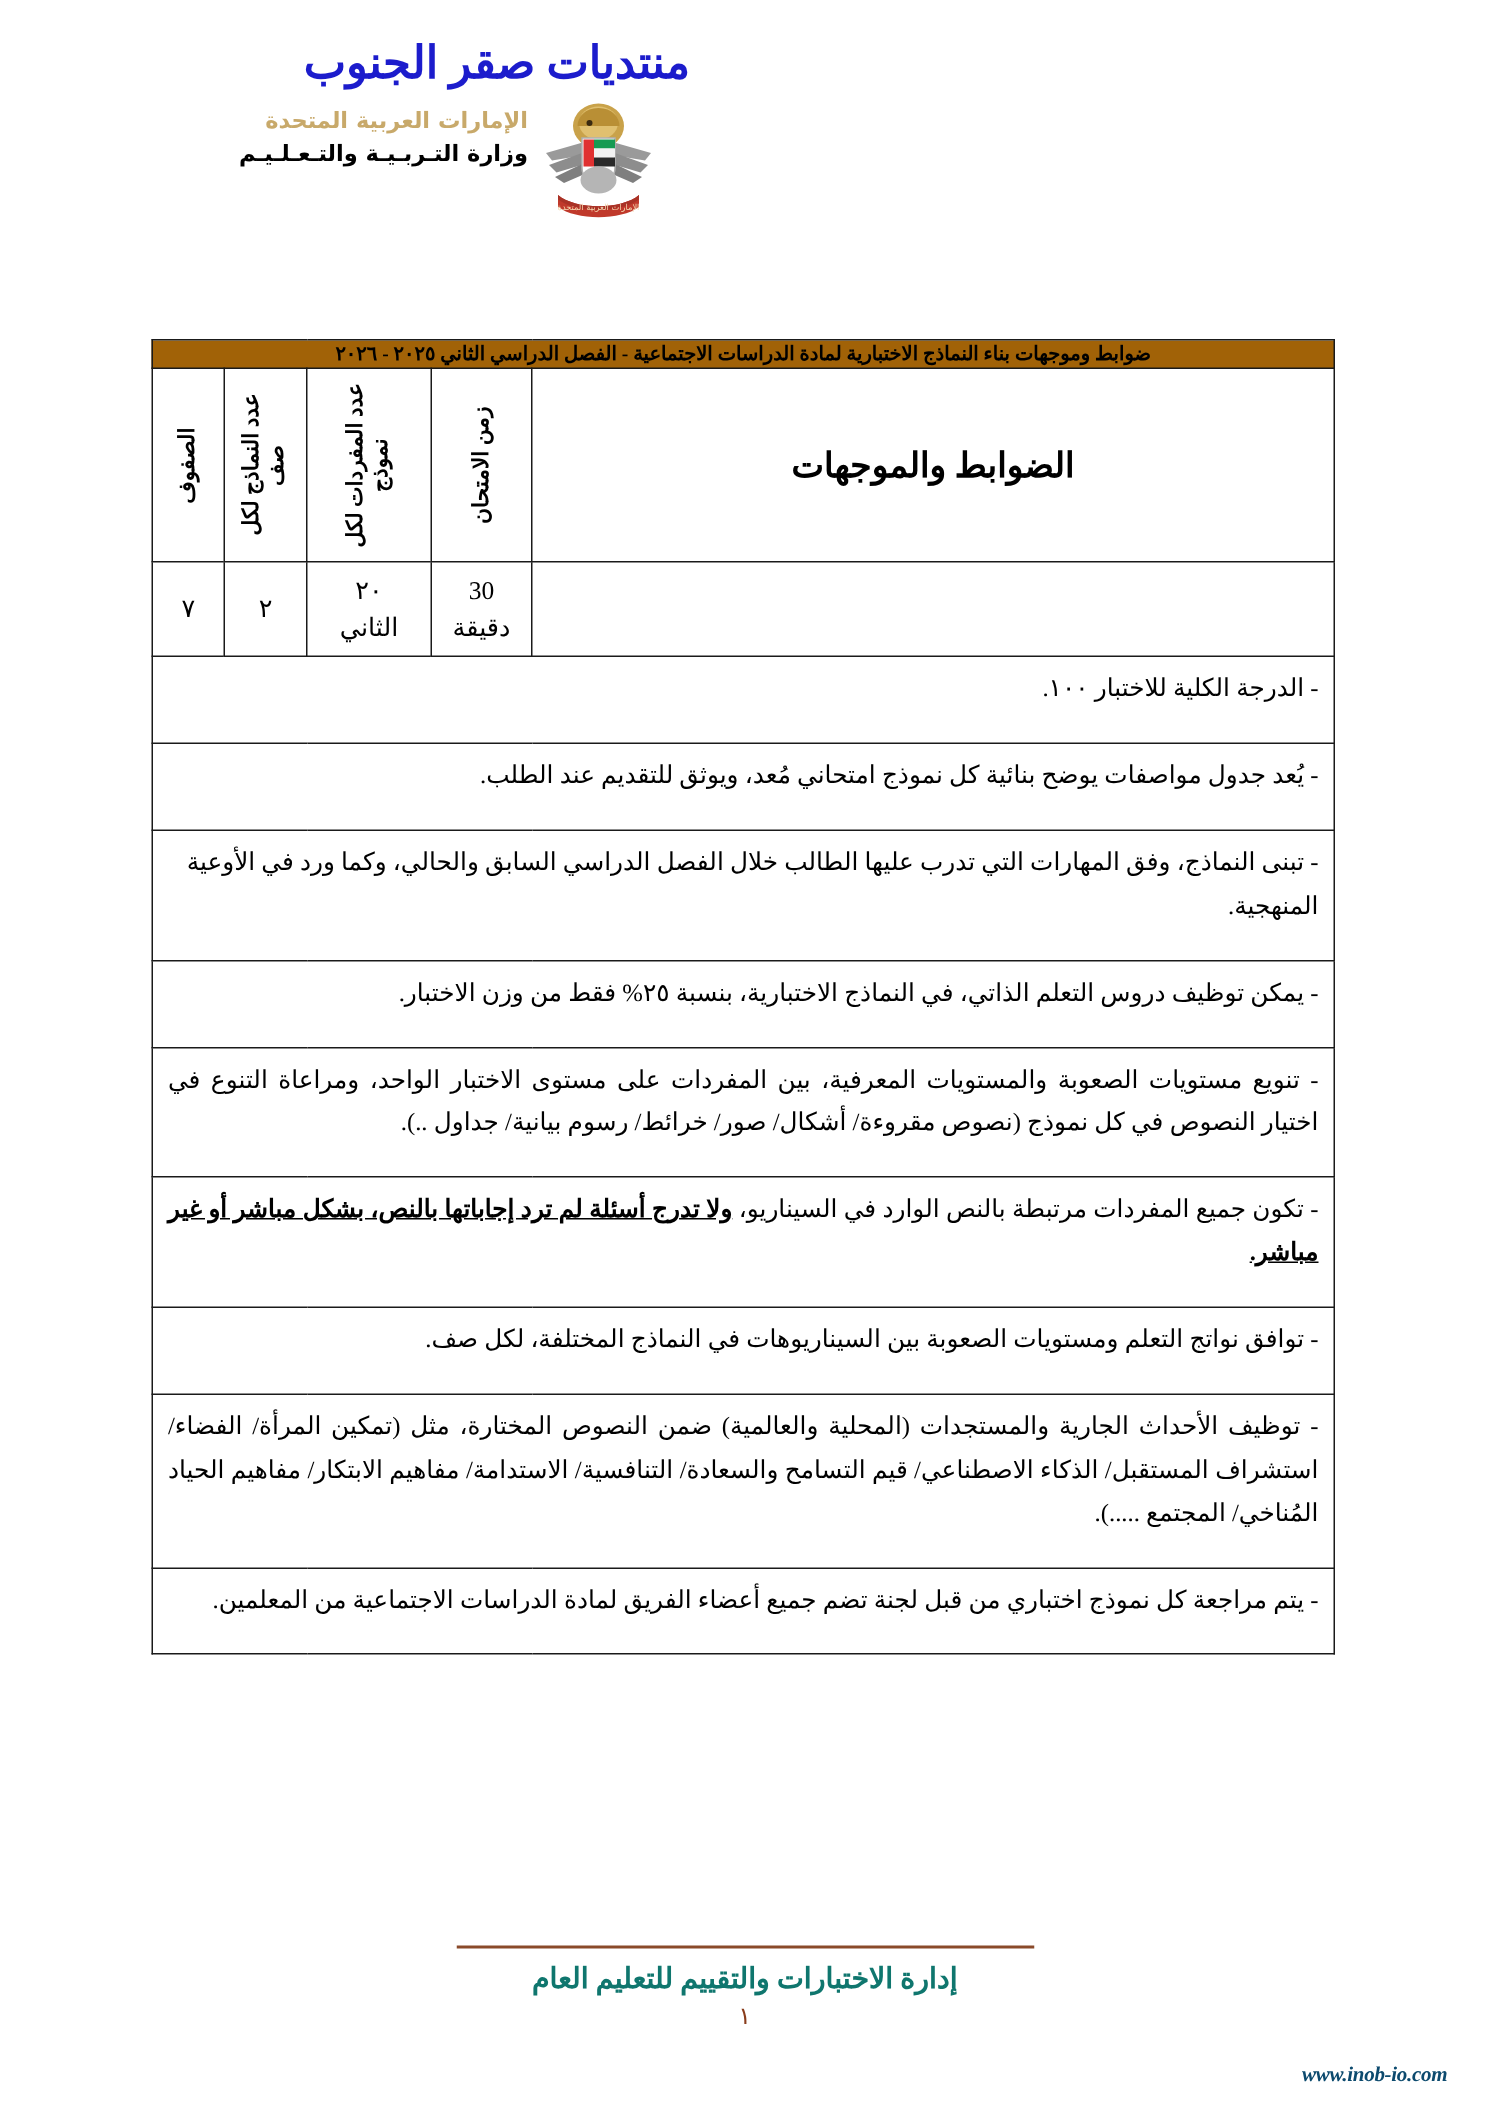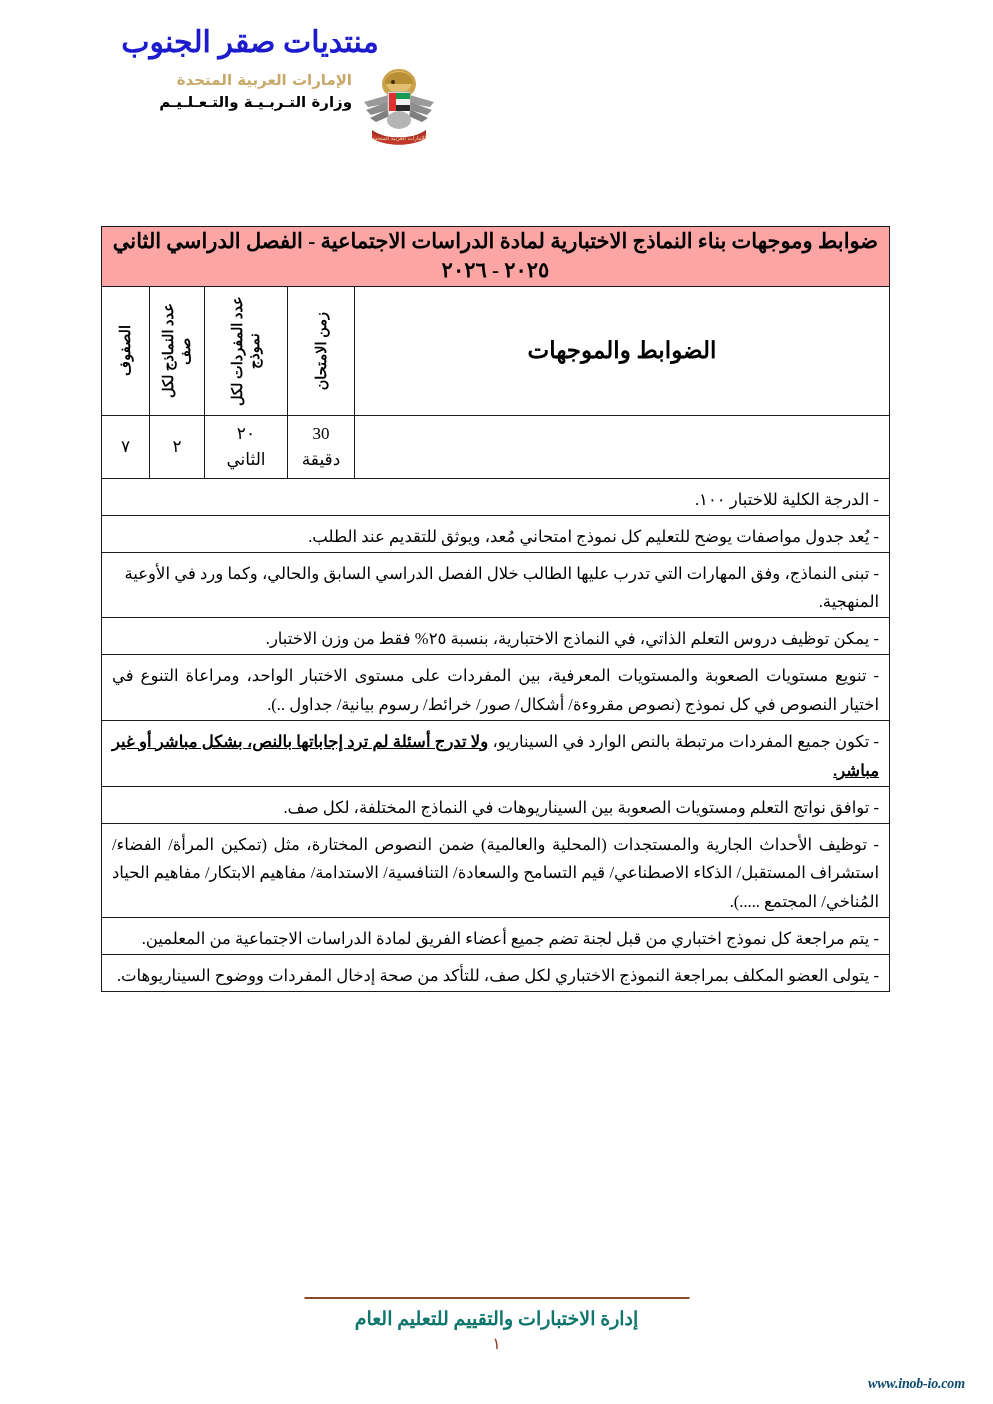--- a/index.html
+++ b/index.html
@@ -16,21 +16,21 @@
     color: #000000;
     overflow: hidden;
   }
 
   
   .forum-banner {
     position: absolute;
     top: 24px;
     left: 40px;
     width: 420px;
-    text-align: center;
+    text-align: right;
     font-family: "Liberation Serif", "DejaVu Serif", serif;
     font-size: 30px;
     font-weight: bold;
     color: #1c1ccc;
     letter-spacing: 0px;
     white-space: nowrap;
     direction: rtl;
   }
 
   
@@ -83,23 +83,23 @@
     direction: rtl;
     table-layout: fixed;
   }
   .doc-table td, .doc-table th {
     border: 1.4px solid #1a1a1a;
     padding: 0;
     vertical-align: middle;
   }
 
   .title-cell {
-    background: #fca5a5;
-    text-align: center;
-    font-size: 21px;
+    background: #a16207;
+    text-align: center;
+    font-size: 13px;
     font-weight: bold;
     padding: 9px 6px 10px 6px;
     line-height: 1.4;
     letter-spacing: 0px;
   }
 
   
   .hdr-row td {
     height: 128px;
   }
@@ -136,21 +136,21 @@
     font-size: 17px;
     line-height: 1.5;
   }
   .val-row .val-stack {
     display: block;
     text-align: center;
   }
 
   
   .g-row td {
-    padding: 7px 10px 0 10px;
+    padding: 7px 10px 21px 10px;
     font-size: 16.5px;
     line-height: 1.75;
     text-align: justify;
     text-align-last: right;
     margin-top: 32px;
   }
   .g-row td.one-liner {
     text-align: right;
   }
   .g-text b.em {
@@ -288,21 +288,21 @@
         <span class="val-stack">الثاني</span>
       </td>
       <td>٢</td>
       <td>٧</td>
     </tr>
 
   <tr class="g-row">
         <td colspan="5" class="one-liner"><span class="g-text"><span>-&nbsp;</span><span>الدرجة الكلية للاختبار ١٠٠.</span></span></td>
       </tr>
       <tr class="g-row">
-        <td colspan="5" class="one-liner"><span class="g-text"><span>-&nbsp;</span><span>يُعد جدول مواصفات يوضح للتعليم كل نموذج امتحاني مُعد، ويوثق للتقديم عند الطلب.</span></span></td>
+        <td colspan="5" class="one-liner"><span class="g-text"><span>-&nbsp;</span><span>يُعد جدول مواصفات يوضح بنائية كل نموذج امتحاني مُعد، ويوثق للتقديم عند الطلب.</span></span></td>
       </tr>
       <tr class="g-row">
         <td colspan="5" class="one-liner"><span class="g-text"><span>-&nbsp;</span><span>تبنى النماذج، وفق المهارات التي تدرب عليها الطالب خلال الفصل الدراسي السابق والحالي، وكما ورد في الأوعية المنهجية.</span></span></td>
       </tr>
       <tr class="g-row">
         <td colspan="5" class="one-liner"><span class="g-text"><span>-&nbsp;</span><span>يمكن توظيف دروس التعلم الذاتي، في النماذج الاختبارية، بنسبة ٢٥% فقط من وزن الاختبار.</span></span></td>
       </tr>
       <tr class="g-row">
         <td colspan="5"><span class="g-text"><span>-&nbsp;</span><span>تنويع مستويات الصعوبة والمستويات المعرفية، بين المفردات على مستوى الاختبار الواحد، ومراعاة التنوع في اختيار النصوص في كل نموذج (نصوص مقروءة/ أشكال/ صور/ خرائط/ رسوم بيانية/ جداول ..).</span></span></td>
       </tr>
@@ -310,23 +310,20 @@
         <td colspan="5"><span class="g-text"><span>-&nbsp;</span><span>تكون جميع المفردات مرتبطة بالنص الوارد في السيناريو، </span><b class="em">ولا تدرج أسئلة لم ترد إجاباتها بالنص، بشكل مباشر أو غير مباشر.</b></span></td>
       </tr>
       <tr class="g-row">
         <td colspan="5" class="one-liner"><span class="g-text"><span>-&nbsp;</span><span>توافق نواتج التعلم ومستويات الصعوبة بين السيناريوهات في النماذج المختلفة، لكل صف.</span></span></td>
       </tr>
       <tr class="g-row">
         <td colspan="5"><span class="g-text"><span>-&nbsp;</span><span>توظيف الأحداث الجارية والمستجدات (المحلية والعالمية) ضمن النصوص المختارة، مثل (تمكين المرأة/ الفضاء/ استشراف المستقبل/ الذكاء الاصطناعي/ قيم التسامح والسعادة/ التنافسية/ الاستدامة/ مفاهيم الابتكار/ مفاهيم الحياد المُناخي/ المجتمع .....).</span></span></td>
       </tr>
       <tr class="g-row">
         <td colspan="5" class="one-liner"><span class="g-text"><span>-&nbsp;</span><span>يتم مراجعة كل نموذج اختباري من قبل لجنة تضم جميع أعضاء الفريق لمادة الدراسات الاجتماعية من المعلمين.</span></span></td>
-      </tr>
-      <tr class="g-row">
-        <td colspan="5" class="one-liner"><span class="g-text"><span>-&nbsp;</span><span>يتولى العضو المكلف بمراجعة النموذج الاختباري لكل صف، للتأكد من صحة إدخال المفردات ووضوح السيناريوهات.</span></span></td>
       </tr>
     </tbody>
 </table>
 
 <div class="footer-rule"></div>
 <div class="footer-text">إدارة الاختبارات والتقييم للتعليم العام</div>
 <div class="footer-page">١</div>
 <div class="site-watermark">www.inob-io.com</div>
 
 </body></html>

